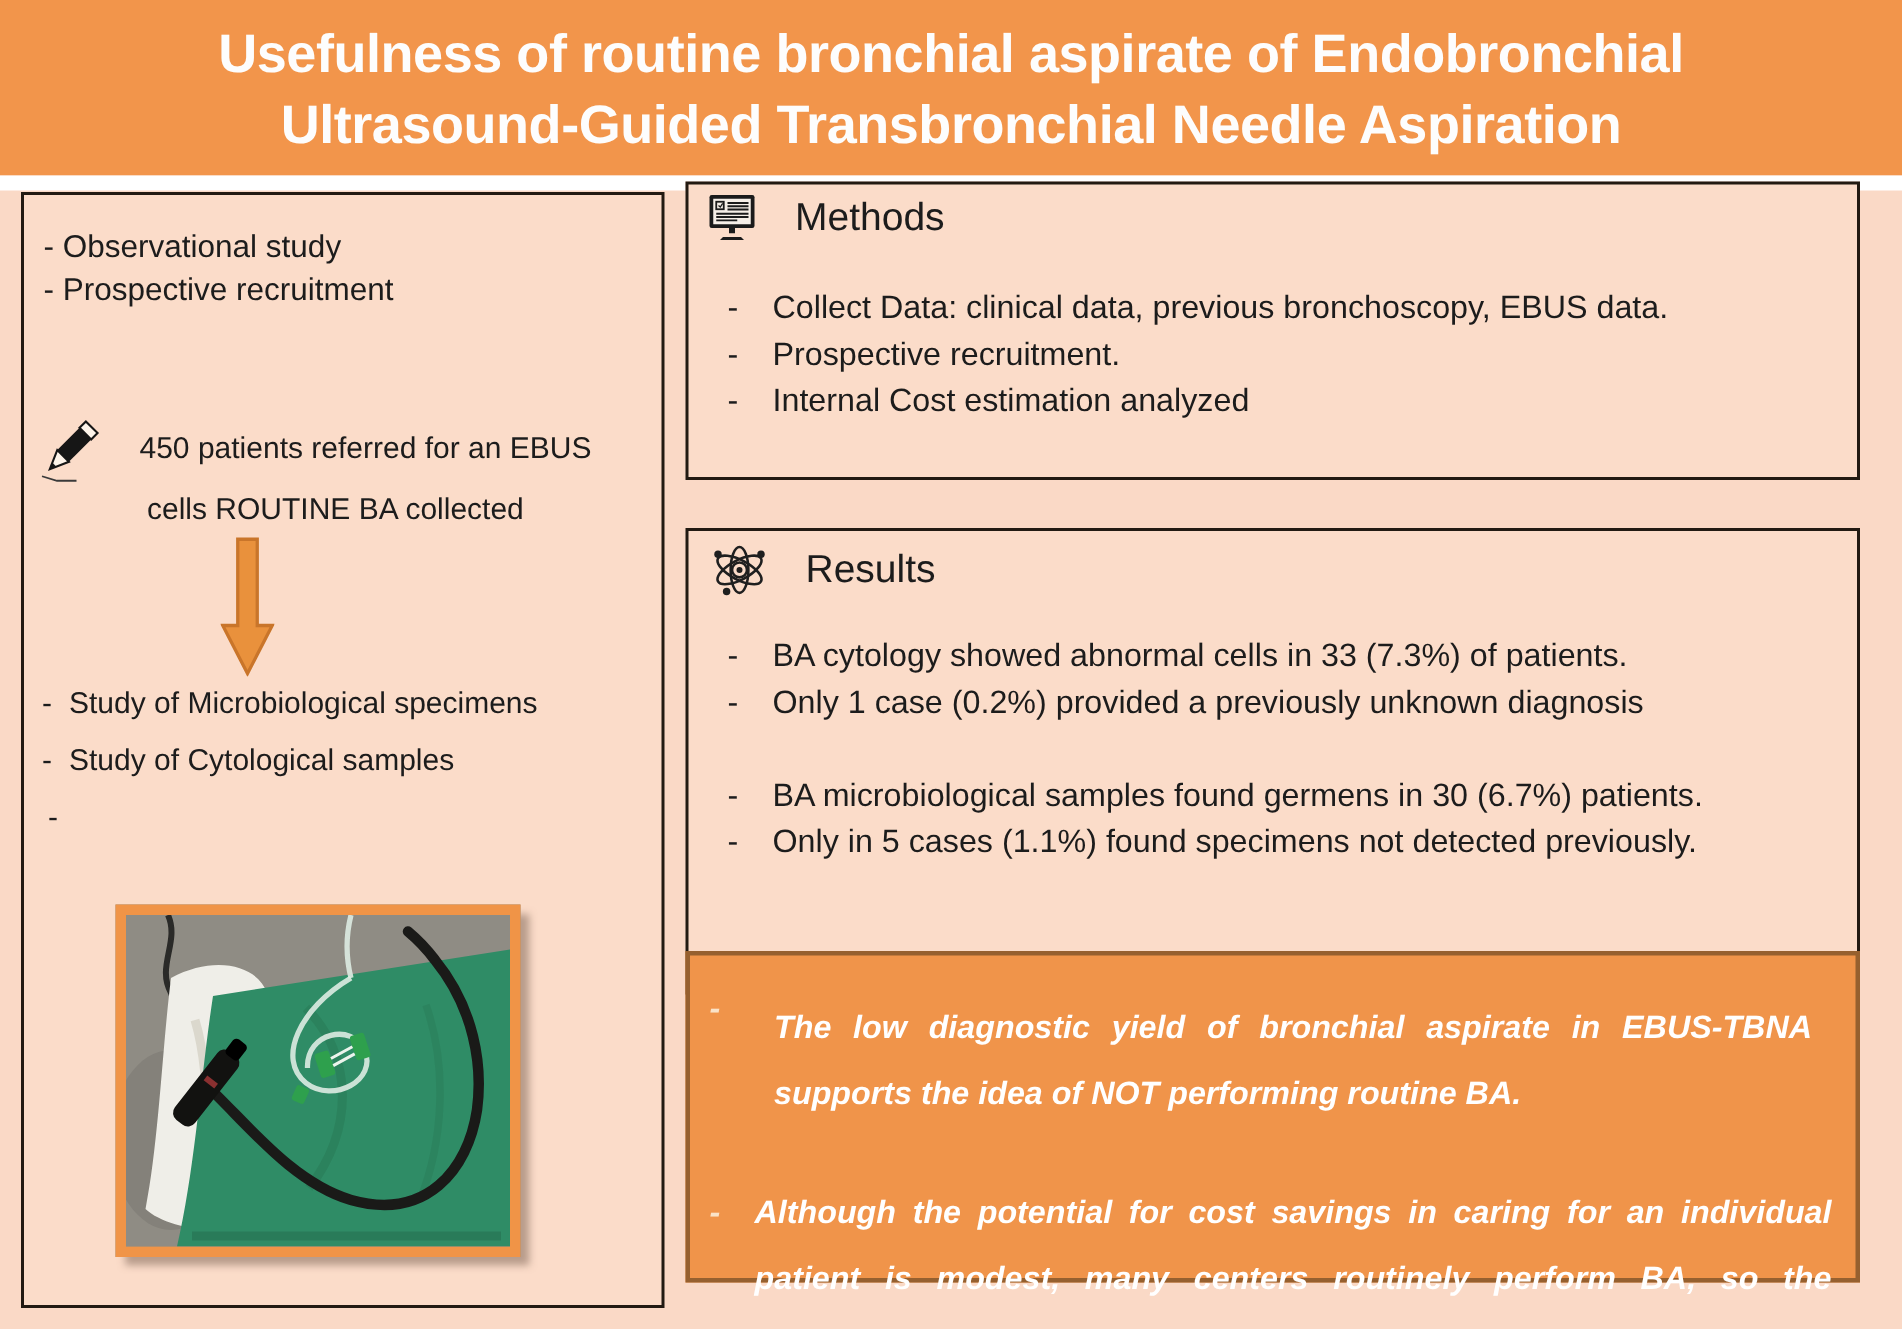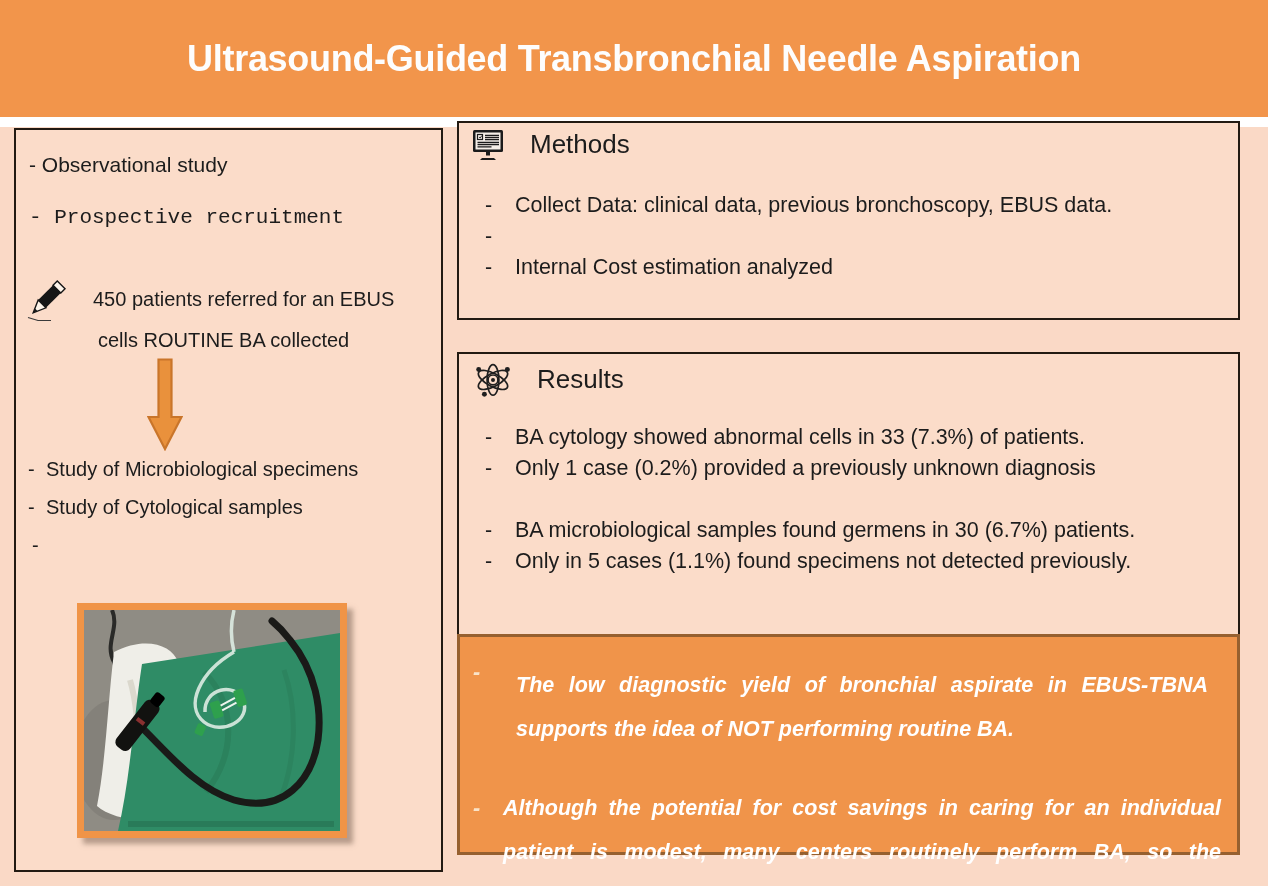--- a/index.html
+++ b/index.html
@@ -36,21 +36,21 @@
   .conclusions-panel{
     position:absolute;left:457px;top:634px;width:783px;height:221px;
     background:var(--conclusion-bg,#F0944A);
     border:3px solid var(--conclusion-border,#96602F);
     box-sizing:border-box;padding:13px 16px 0 13px;
   }
   .abs{position:absolute;}
   
   .top-bullet{font-size:21px;white-space:nowrap;}
   .tb1{left:13px;top:23px;}
-  .tb2{left:13px;top:76px;font-family:Liberation Mono, monospace;}
+  .tb2{left:13px;top:52px;}
   .pencil-wrap{left:8px;top:146px;width:46px;height:46px;}
   .cohort1{left:77px;top:158px;font-size:20px;white-space:nowrap;}
   .cohort2{left:82px;top:199px;font-size:20px;white-space:nowrap;}
   .arrow-wrap{left:131px;top:228px;width:36px;height:93px;}
   .bottom-list{left:12px;top:328px;width:405px;}
   .bottom-list .row{display:flex;font-size:20px;line-height:22px;margin-bottom:16px;}
   .bottom-list .row:nth-child(3){padding-left:4px;}
   .bottom-list .marker{width:18px;flex:0 0 18px;}
   
   .photo{
@@ -83,20 +83,21 @@
     text-align:justify;
   }
   .icon svg{display:block;}
 </style>
 </head>
 <body>
 
 <div class="page">
 
   <header class="header">
+    <div class="title-line">Usefulness of routine bronchial aspirate of Endobronchial</div>
     <div class="title-line">Ultrasound-Guided Transbronchial Needle Aspiration</div>
   </header>
   <div class="white-strip"></div>
 
   <section class="panel study-panel">
     <div class="abs top-bullet tb1">- Observational study</div>
     <div class="abs top-bullet tb2">- Prospective recruitment</div>
 
     <span class="abs icon pencil-wrap">
       <svg width="46" height="46" viewBox="0 0 46 46">
@@ -177,20 +178,21 @@
       </span>
       <span class="sec-title">Methods</span>
     </div>
     <div class="hlist methods-list">
       <div class="row">
         <span class="marker">-</span>
         <span>Collect Data: clinical data, previous bronchoscopy, EBUS data.</span>
       </div>
       <div class="row">
         <span class="marker">-</span>
+        <span>Prospective recruitment.</span>
       </div>
       <div class="row">
         <span class="marker">-</span>
         <span>Internal Cost estimation analyzed</span>
       </div>
     </div>
   </section>
 
   <section class="panel results-panel">
     <div class="abs sec-head results-head">

